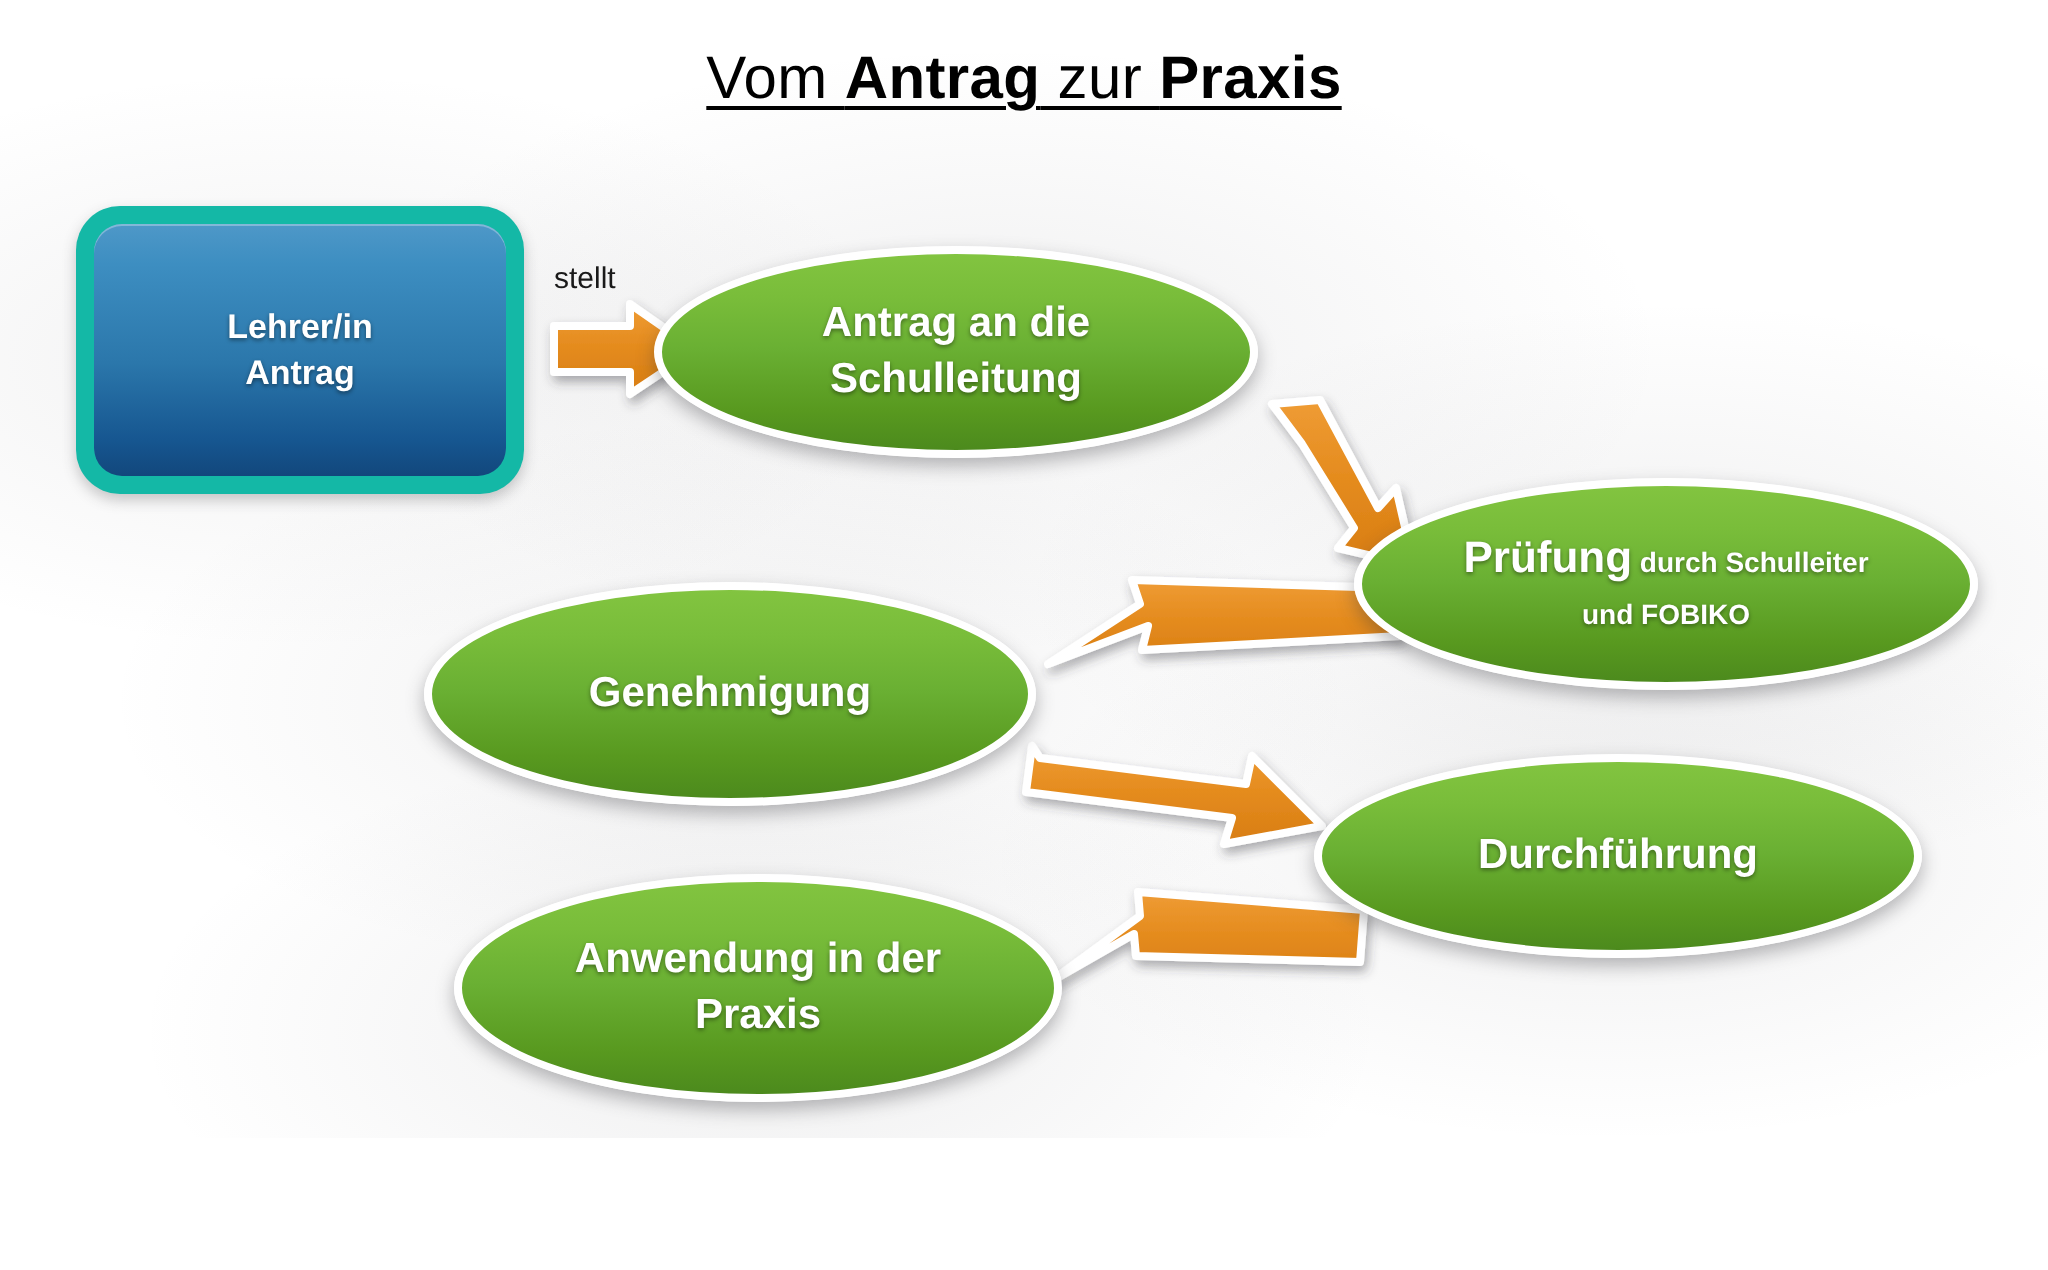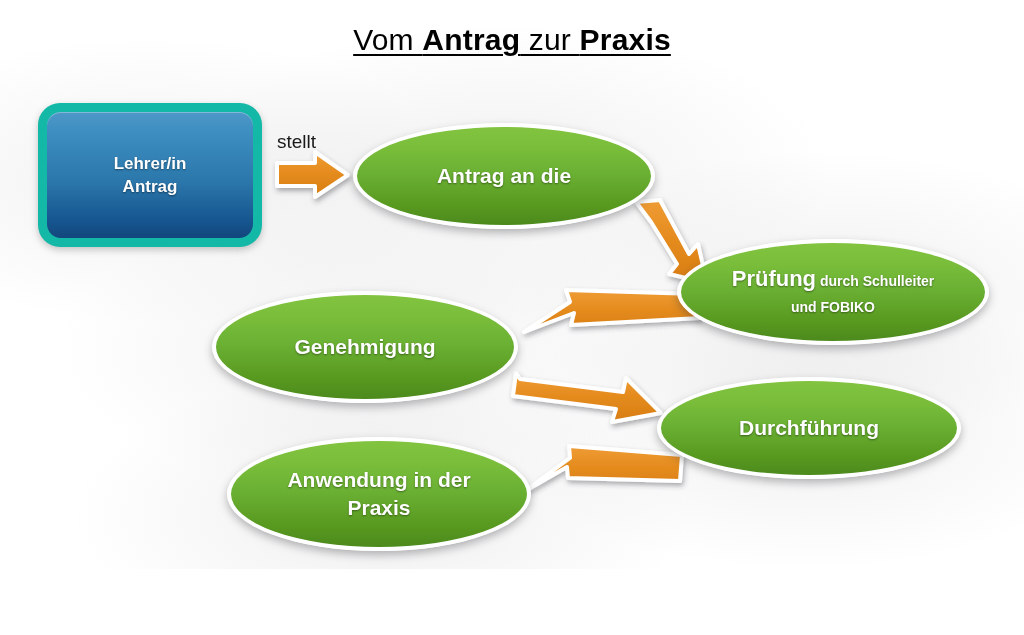--- a/index.html
+++ b/index.html
@@ -103,21 +103,21 @@
     display: flex;
     align-items: center;
     justify-content: center;
     text-align: center;
     color: #ffffff;
     font-weight: 700;
     text-shadow: 0 1px 2px rgba(0,0,0,0.42);
     padding: 0 24px;
   }
   .ellipse .txt { display: block; width: 100%; }
-  .e-antrag      { left: 353px; top: 123px; width: 302px; height: 106px; font-size: 21px; line-height: 28px; }
+  .e-antrag      { left: 327px; top: 123px; width: 302px; height: 106px; font-size: 21px; line-height: 28px; }
   .e-pruefung    { left: 677px; top: 239px; width: 312px; height: 106px; font-size: 21px; line-height: 26px; padding: 0 16px; }
   .e-genehmigung { left: 212px; top: 291px; width: 306px; height: 112px; font-size: 21px; line-height: 28px; }
   .e-durchfuehr  { left: 657px; top: 377px; width: 304px; height: 102px; font-size: 21px; line-height: 28px; }
   .e-anwendung   { left: 227px; top: 437px; width: 304px; height: 114px; font-size: 21px; line-height: 28px; }
 
   .e-pruefung .small {
     font-size: 14px;
     font-weight: 700;
     line-height: 19px;
   }
@@ -136,21 +136,21 @@
     stroke: #ffffff;
     stroke-width: 4;
     stroke-linejoin: round;
   }
 
   
   .arrow-label {
     position: absolute;
     left: 277px;
     top: 131px;
-    font-size: 19px;
+    font-size: 15px;
     color: #1a1a1a;
     font-weight: 400;
     white-space: nowrap;
   }
 </style>
 </head>
 <body>
 
 <div id="stage">
 
@@ -201,20 +201,21 @@
         <span>Antrag</span>
       </span>
     </div>
   </div>
 
   <div class="arrow-label">stellt</div>
 
   <div class="ellipse e-antrag">
     <span class="txt">
       <span>Antrag an die</span><br>
+      <span>Schulleitung</span>
     </span>
   </div>
 
   <div class="ellipse e-pruefung">
     <span class="txt">
       <span class="big">Prüfung</span><span class="small"> durch Schulleiter</span><br>
       <span class="small">und FOBIKO</span>
     </span>
   </div>
 

